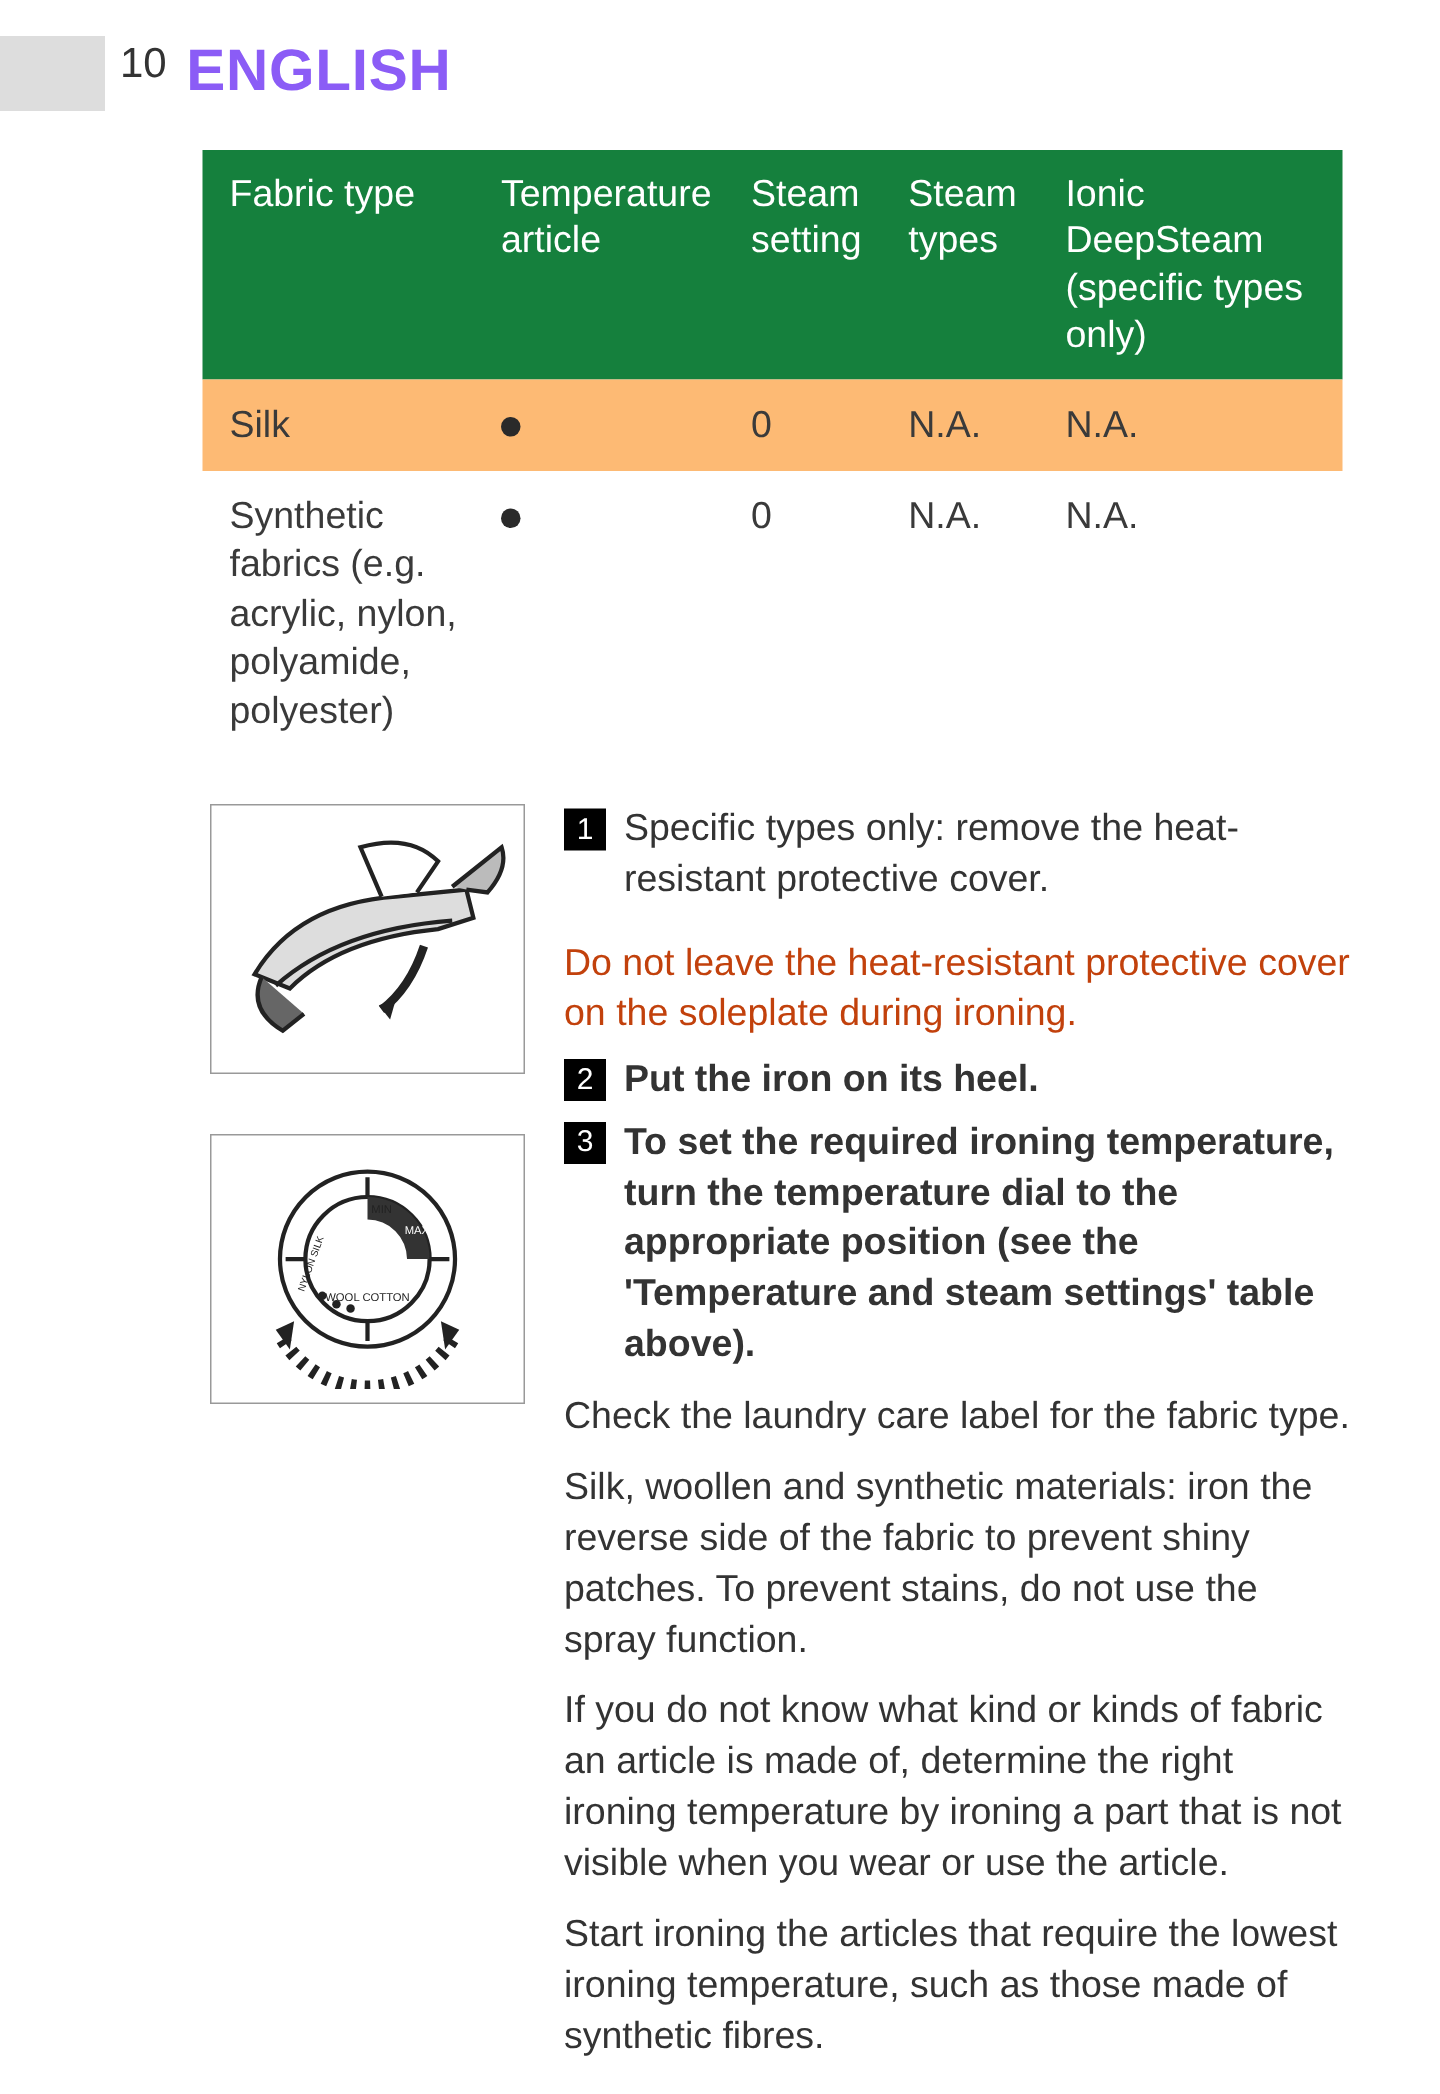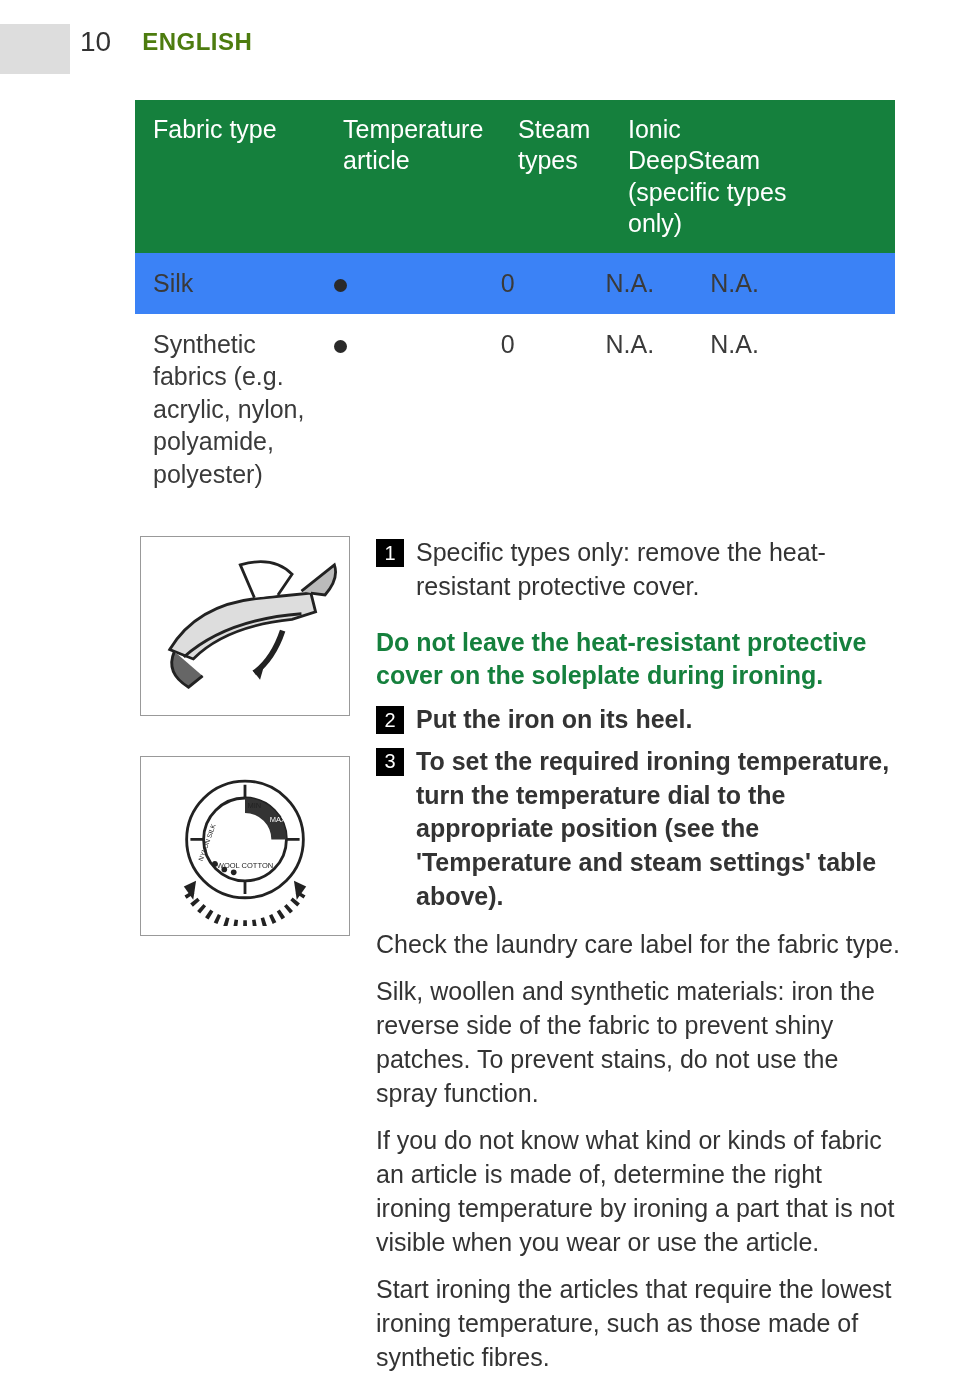--- a/index.html
+++ b/index.html
@@ -17,33 +17,33 @@
     top: 24px;
     width: 70px;
     height: 50px;
     background: #ddd;
   }
   .page-header {
     position: absolute;
     left: 80px;
     top: 26px;
     display: flex;
-    align-items: center;
-    gap: 31px;
+    align-items: flex-start;
+    gap: 13px;
   }
   .page-num {
     font-size: 28px;
     color: #333;
     font-weight: 400;
   }
   .page-lang {
-    font-size: 24px;
+    font-size: 39px;
     font-weight: 700;
     letter-spacing: 0.5px;
-    color: #4d7c0f;
+    color: #8b5cf6;
   }
   .table-wrap {
     position: absolute;
     left: 135px;
     top: 100px;
     width: 760px;
   }
   .thead {
     background: #15803d;
     color: #fff;
@@ -58,21 +58,21 @@
   .col4 { width: 110px; }
   .col5 { width: 175px; }
   .trow {
     display: flex;
     font-size: 25px;
     padding: 14px 18px;
     line-height: 1.3;
     align-items: flex-start;
     color: #3a3a3a;
   }
-  .trow.shade { background: #3b82f6; }
+  .trow.shade { background: #fdba74; }
   .dot {
     display: inline-block;
     width: 13px;
     height: 13px;
     border-radius: 50%;
     background: #2a2a2a;
     margin-top: 8px;
   }
   .steps-area {
     position: absolute;
@@ -117,22 +117,22 @@
     min-width: 28px;
     background: #000;
     color: #fff;
     font-size: 20px;
     font-weight: 400;
     margin-top: 3px;
   }
   .step .bold { font-weight: 600; }
   .warn {
     margin: 22px 0 10px 0;
-    font-weight: 700;
-    color: #15803d;
+    font-weight: 400;
+    color: #c2410c;
   }
   .para {
     margin-top: 14px;
   }
   
   .iron-svg { width: 190px; height: 160px; }
   .dial-svg { width: 170px; height: 160px; }
 </style>
 </head>
 <body>
@@ -141,20 +141,21 @@
 
 <div class="page-header">
   <span class="page-num">10</span>
   <span class="page-lang">ENGLISH</span>
 </div>
 
 <div class="table-wrap">
   <div class="thead">
     <div class="col1">Fabric type</div>
     <div class="col2">Temperature article</div>
+    <div class="col3">Steam setting</div>
     <div class="col4">Steam types</div>
     <div class="col5">Ionic DeepSteam (specific types only)</div>
   </div>
 
   <div class="trow shade">
     <div class="col1">Silk</div>
     <div class="col2"><span class="dot"></span></div>
     <div class="col3">0</div>
     <div class="col4">N.A.</div>
     <div class="col5">N.A.</div>

